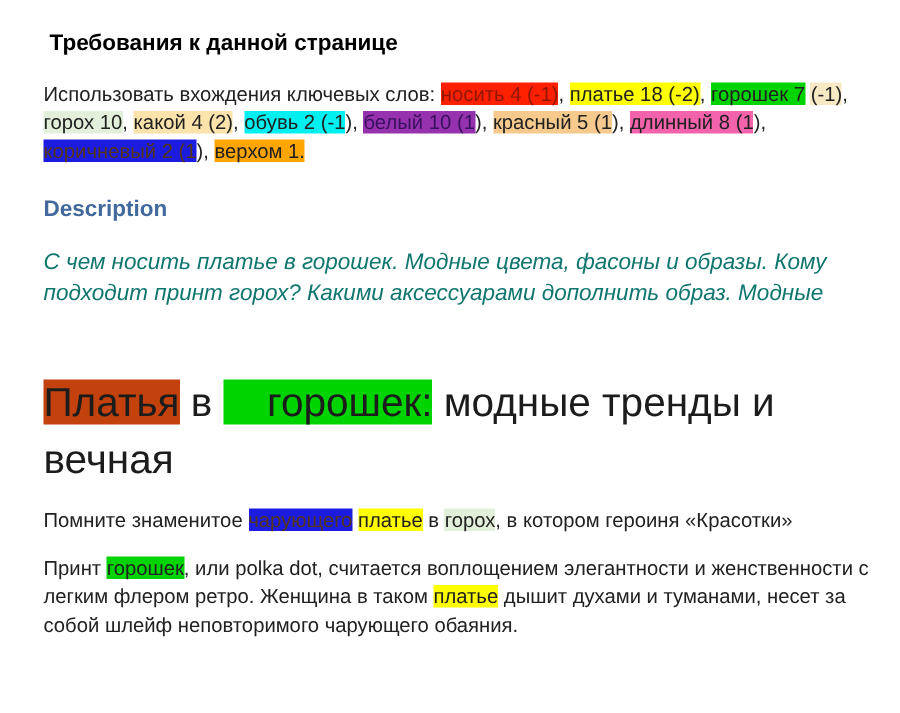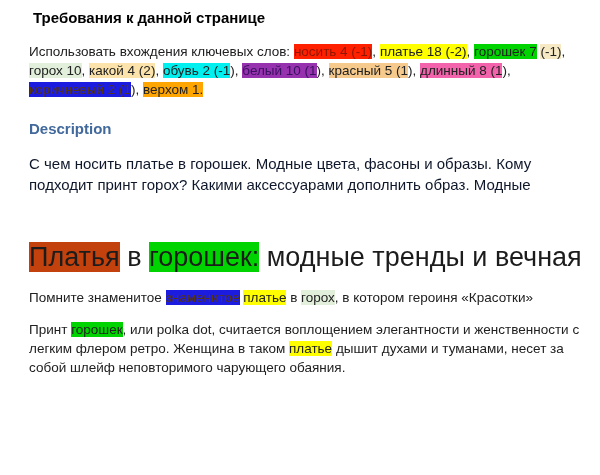--- a/index.html
+++ b/index.html
@@ -15,21 +15,21 @@
     color: #212121;
   }
   .page {
     padding: 8px 0 0 29px;
     width: 571px;
   }
   .page-title {
     font-size: 15px;
     font-weight: bold;
     color: #000000;
-    margin: 0 0 0 4px;
+    margin: 11px 0 0 4px;
     line-height: 19px;
   }
   .keywords {
     margin: 15px 0 0 0;
     font-size: 13.5px;
     line-height: 19px;
     color: #212121;
     width: 575px;
   }
   .keywords span, .body-par span, .article-title span, .desc-par span {
@@ -39,22 +39,23 @@
     margin: 21px 0 0 0;
     font-size: 15px;
     font-weight: bold;
     color: #41699c;
     line-height: 18px;
   }
   .desc-par {
     margin: 15px 0 0 0;
     font-size: 15px;
     line-height: 21px;
-    color: #0f172a;
+    color: #0f766e;
     width: 560px;
+    font-style: italic;
   }
   .article-title {
     margin: 43px 0 0 0;
     font-size: 27px;
     font-weight: normal;
     color: #1c1c1c;
     line-height: 38px;
     width: 575px;
   }
   .body-par {
@@ -72,19 +73,19 @@
 <div class="page">
 
   <h2 class="page-title">Требования к данной странице</h2>
 
   <p class="keywords"><span>Использовать вхождения ключевых слов: </span><span style="background-color: rgb(255, 32, 0); color: rgb(143, 22, 0);">носить 4 (-1)</span><span>, </span><span style="background-color: rgb(255, 255, 0);">платье 18 (-2)</span><span>, </span><span style="background-color: rgb(0, 212, 0);">горошек 7</span><span> </span><span style="background-color: rgb(248, 233, 197);">(-1)</span><span>,</span><br><span style="background-color: rgb(226, 239, 219);">горох 10</span><span>, </span><span style="background-color: rgb(251, 227, 171);">какой 4 (2)</span><span>, </span><span style="background-color: rgb(0, 239, 239);">обувь 2 (-1</span><span>), </span><span style="background-color: rgb(150, 50, 173); color: rgb(58, 16, 96);">белый 10 (1</span><span>), </span><span style="background-color: rgb(246, 202, 141);">красный 5 (1</span><span>), </span><span style="background-color: rgb(242, 99, 172);">длинный 8 (1</span><span>),</span><br><span style="background-color: rgb(27, 28, 223); color: rgb(85, 53, 23);">коричневый 2 (1</span><span>), </span><span style="background-color: rgb(255, 165, 2);">верхом 1.</span></p>
 
   <h3 class="description-heading">Description</h3>
 
   <p class="desc-par"><span>С чем носить платье в горошек. Модные цвета, фасоны и образы. Кому</span><br><span>подходит принт горох? Какими аксессуарами дополнить образ. Модные</span><br></p>
 
-  <h1 class="article-title"><span style="background-color: #c2410c;">Платья</span><span> в </span><span style="background-color: rgb(0, 212, 0);">горошек:</span><span> модные тренды и вечная</span><br></h1>
+  <h1 class="article-title"><span style="background-color: #c2410c;">Платья</span><span> в </span><span style="background-color: rgb(0, 212, 0); padding-left: 29px;">горошек:</span><span> модные тренды и вечная</span><br></h1>
 
-  <p class="body-par par-1"><span>Помните знаменитое </span><span style="background-color: rgb(27, 28, 223); color: rgb(85, 53, 23);">знаменитое</span><span> </span><span style="background-color: rgb(255, 255, 0);">платье</span><span> в </span><span style="background-color: rgb(226, 239, 219); margin-top: 48px;">горох</span><span>, в котором героиня «Красотки»</span><br></p>
+  <p class="body-par par-1"><span>Помните знаменитое </span><span style="background-color: rgb(27, 28, 223); color: rgb(85, 53, 23);">чарующего</span><span> </span><span style="background-color: rgb(255, 255, 0);">платье</span><span> в </span><span style="background-color: rgb(226, 239, 219); margin-top: 48px;">горох</span><span>, в котором героиня «Красотки»</span><br></p>
 
   <p class="body-par par-2"><span>Принт </span><span style="background-color: rgb(0, 212, 0);">горошек</span><span>, или polka dot, считается воплощением элегантности и женственности с</span><br><span>легким флером ретро. Женщина в таком </span><span style="background-color: rgb(255, 255, 0);">платье</span><span> дышит духами и туманами, несет за</span><br><span>собой шлейф неповторимого чарующего обаяния.</span></p>
 
 </div>
 
 </body></html>

